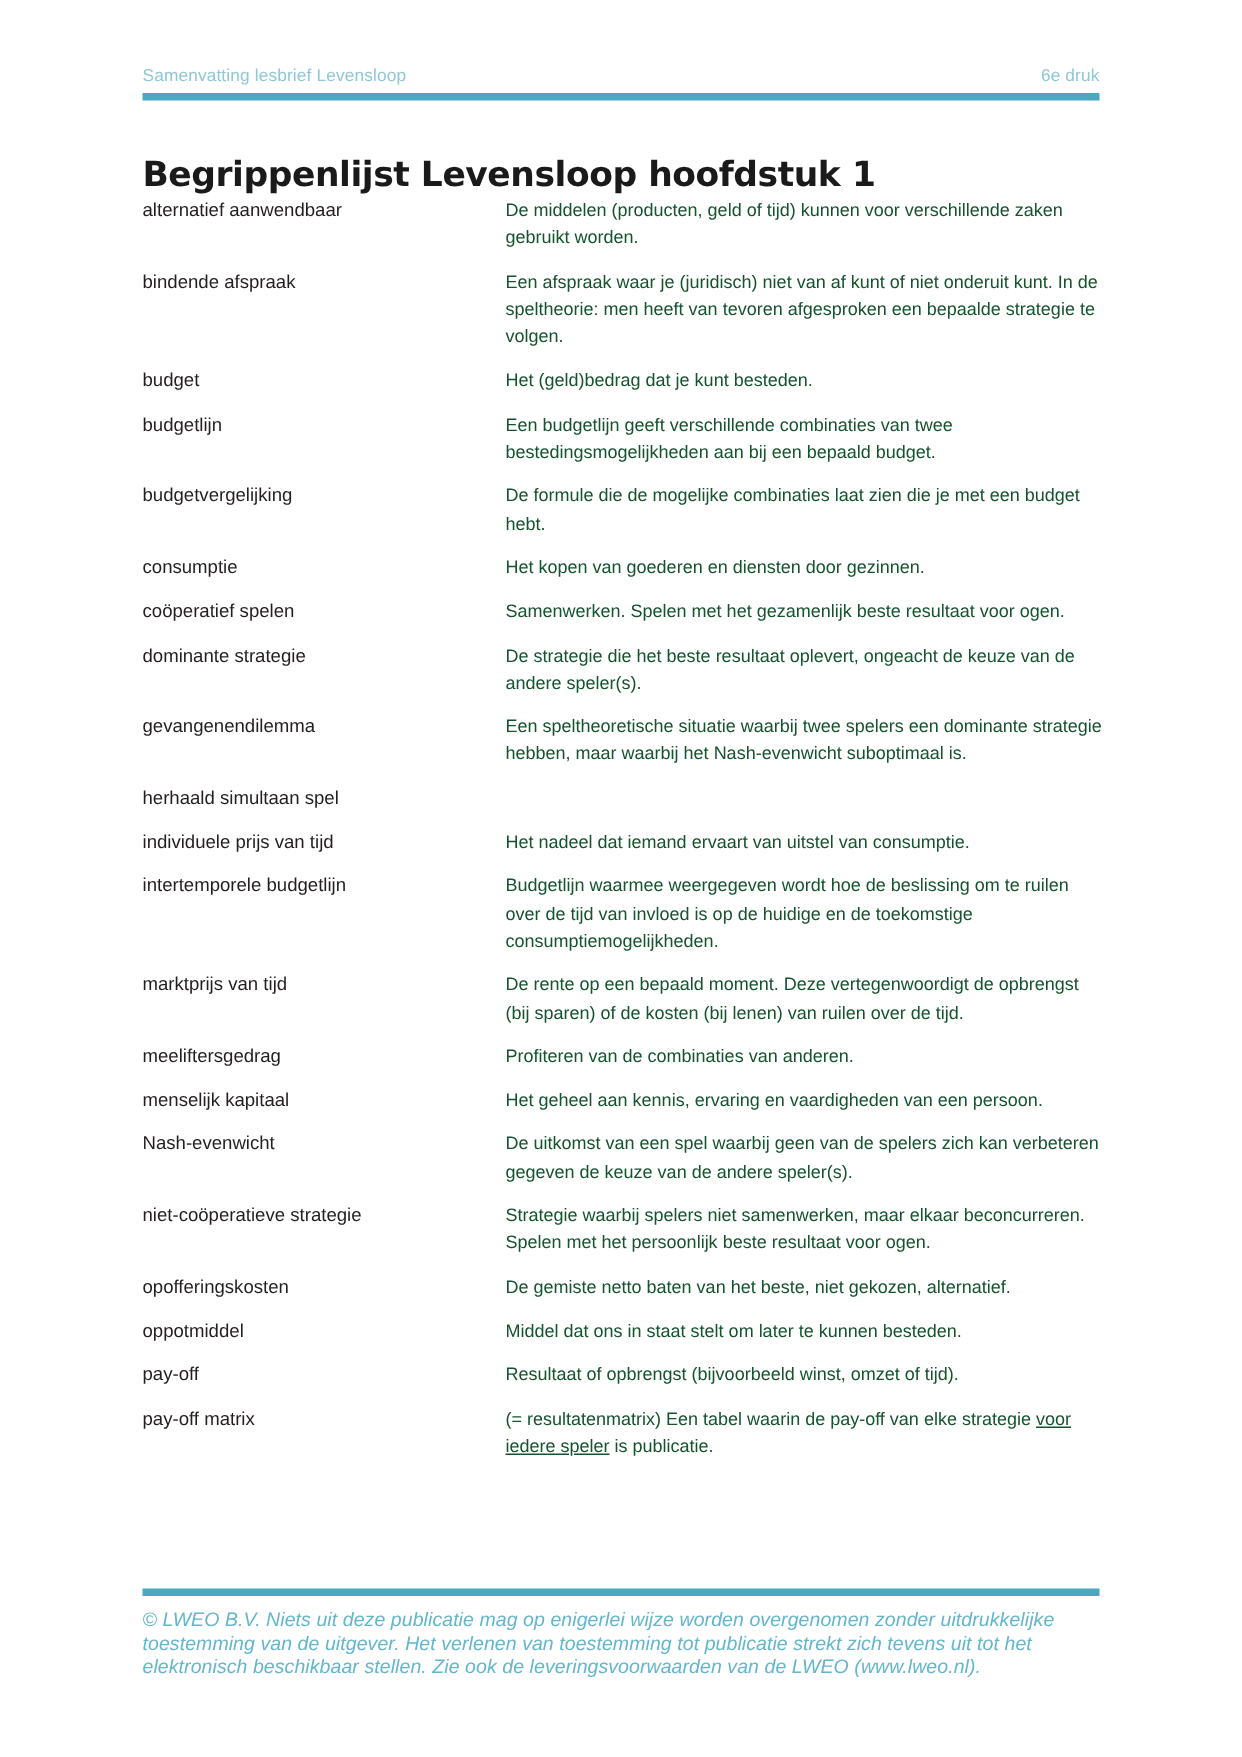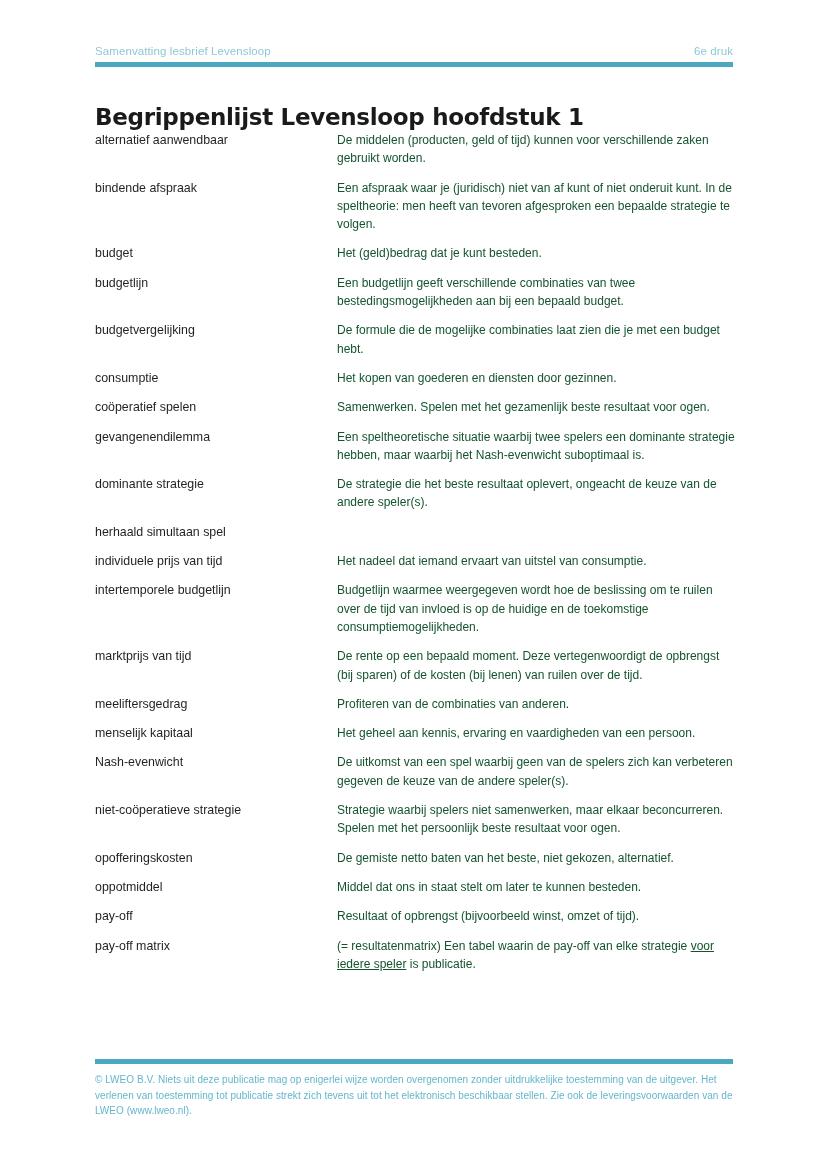--- a/index.html
+++ b/index.html
@@ -105,24 +105,25 @@
     right: 95px;
     top: 1059px;
     height: 5px;
     background: #4ba8c0;
   }
   .footer-note {
     position: absolute;
     left: 95px;
     top: 1072px;
     width: 640px;
-    font-size: 10px;
+    font-size: 13px;
     line-height: 15.5px;
     letter-spacing: 0.05px;
     color: #63b6cc;
+    font-style: italic;
   }
 </style>
 </head>
 <body>
 
 <div class="page">
 
   <div class="running-head" style="color: rgb(143, 199, 214);">
     <div class="rh-left">Samenvatting lesbrief Levensloop</div>
     <div class="rh-right">6e druk</div>
@@ -155,28 +156,28 @@
       </div>
       <div class="entry">
         <div class="term">consumptie</div>
         <div class="definition">Het kopen van goederen en diensten door gezinnen.</div>
       </div>
       <div class="entry">
         <div class="term">coöperatief spelen</div>
         <div class="definition">Samenwerken. Spelen met het gezamenlijk beste resultaat voor ogen.</div>
       </div>
       <div class="entry">
+        <div class="term">dominante strategie</div>
+        <div class="definition">De strategie die het beste resultaat oplevert, ongeacht de keuze van de andere speler(s).</div>
+      </div>
+      <div class="entry">
         <div class="term">gevangenendilemma</div>
         <div class="definition">Een speltheoretische situatie waarbij twee spelers een dominante strategie hebben, maar waarbij het Nash-evenwicht suboptimaal is.</div>
       </div>
       <div class="entry">
-        <div class="term">dominante strategie</div>
-        <div class="definition">De strategie die het beste resultaat oplevert, ongeacht de keuze van de andere speler(s).</div>
-      </div>
-      <div class="entry">
         <div class="term">herhaald simultaan spel</div>
       </div>
       <div class="entry">
         <div class="term">individuele prijs van tijd</div>
         <div class="definition">Het nadeel dat iemand ervaart van uitstel van consumptie.</div>
       </div>
       <div class="entry">
         <div class="term">intertemporele budgetlijn</div>
         <div class="definition">Budgetlijn waarmee weergegeven wordt hoe de beslissing om te ruilen over de tijd van invloed is op de huidige en de toekomstige consumptiemogelijkheden.</div>
       </div>

